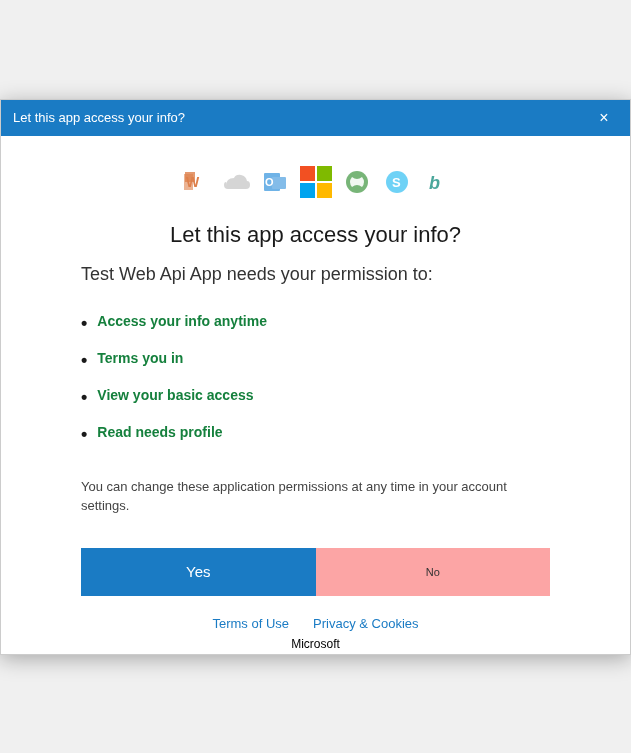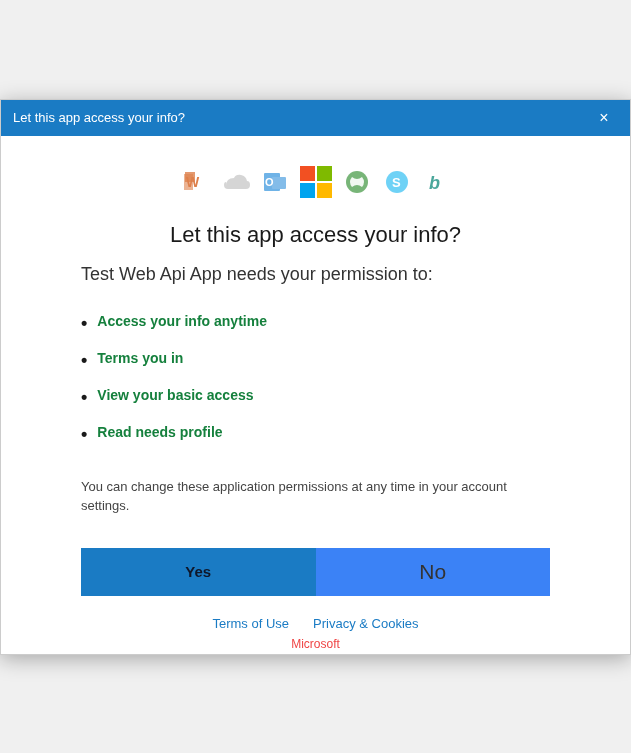--- a/index.html
+++ b/index.html
@@ -126,33 +126,33 @@
     .button-row {
       display: flex;
       width: 100%;
       gap: 0;
       margin-bottom: auto;
     }
     .btn-yes {
       flex: 1;
       height: 48px;
       background: #1a7bc4;
-      color: #0f172a;
+      color: #ffffff;
       border: none;
       font-size: 15px;
-      font-weight: 700;
+      font-weight: 400;
       cursor: pointer;
     }
     .btn-no {
       flex: 1;
       height: 48px;
-      background: #3b82f6;
+      background: #fca5a5;
       color: #333;
       border: none;
-      font-size: 21px;
+      font-size: 11px;
       font-weight: 400;
       cursor: pointer;
     }
     .footer {
       width: 100%;
       display: flex;
       flex-direction: column;
       align-items: center;
       padding: 20px 0 16px;
       margin-top: auto;
@@ -163,21 +163,21 @@
       margin-bottom: 6px;
     }
     .footer-link {
       font-size: 13px;
       color: #1a7bc4;
       text-decoration: none;
       cursor: pointer;
     }
     .footer-brand {
       font-size: 12px;
-      color: #ef4444;
+      color: #000000;
     }
   </style>
 </head>
 <body>
 
 <div class="window">
 
   <div class="titlebar">
     <span class="titlebar-title">Let this app access your info?</span>
     <button class="titlebar-close">×</button>

